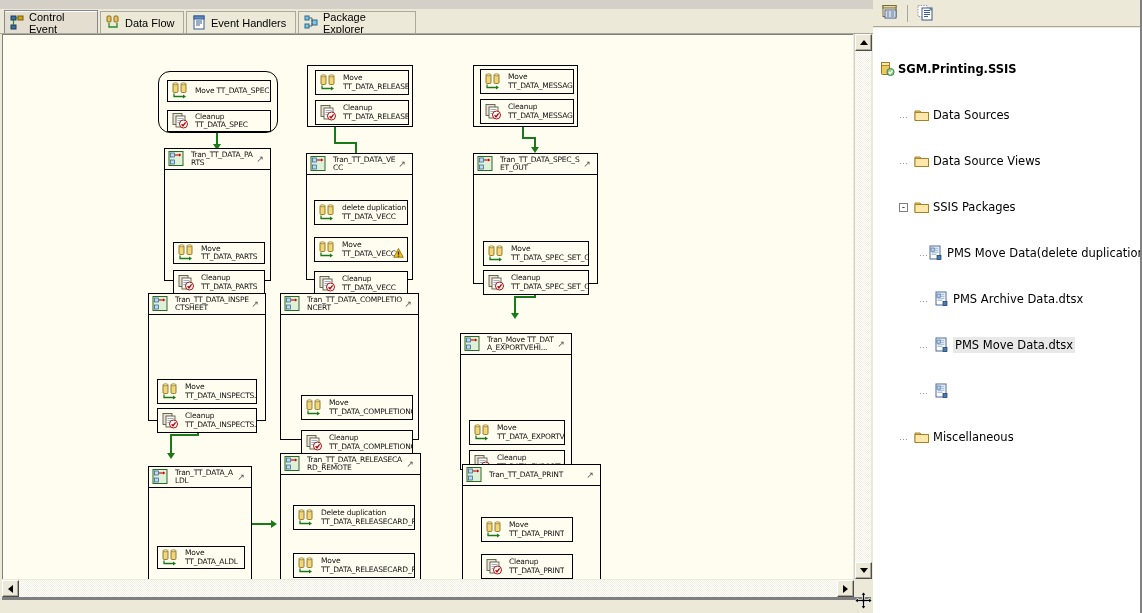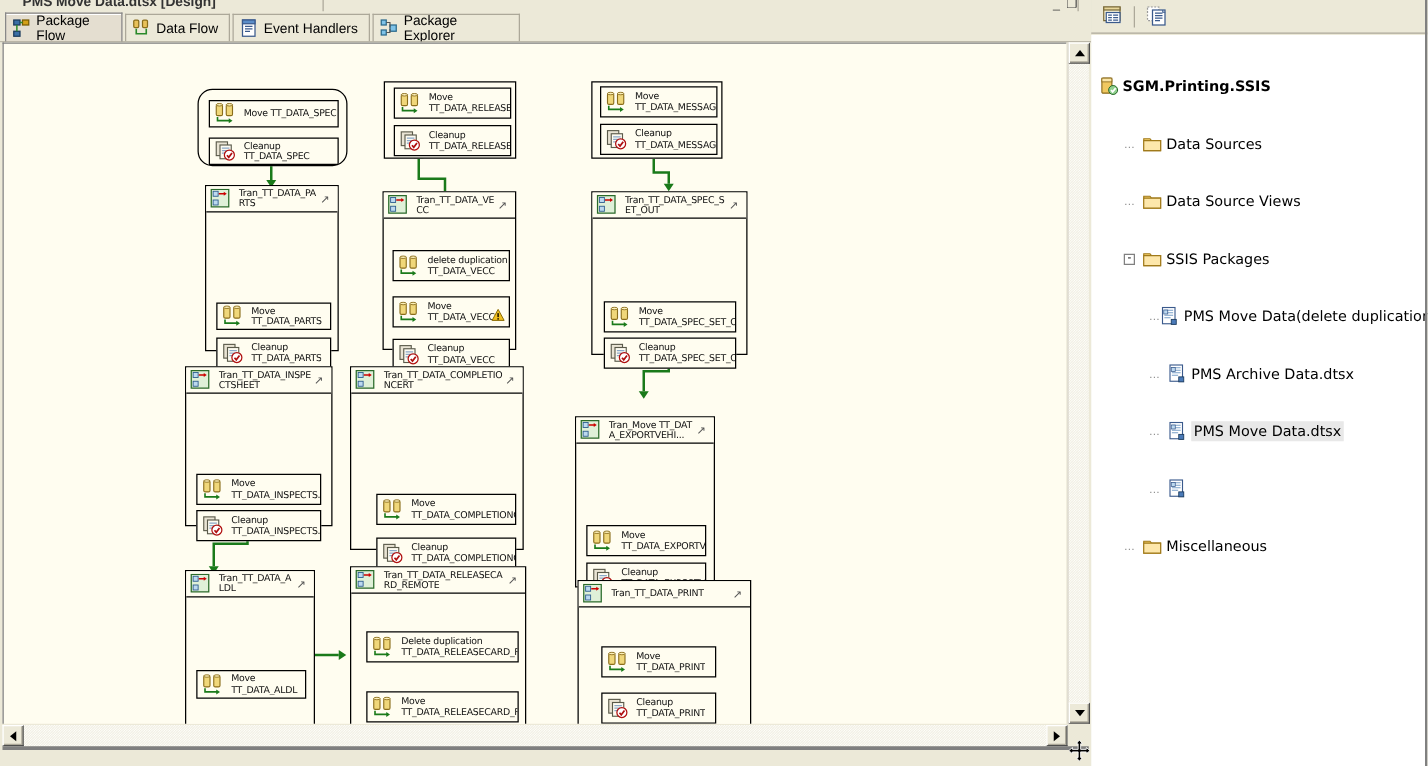--- a/index.html
+++ b/index.html
@@ -194,41 +194,34 @@
   
   .movecursor {
     position: absolute; left: 855px; top: 592px; width: 17px; height: 17px;
   }
 </style>
 </head>
 <body>
 
 <div id="root">
 
-  <div class="doc-title">
-    <div class="t">PMS Move Data.dtsx [Design]</div>
-    <div class="tabstub"></div>
-    <div class="winbtns">
-      <span>_</span><span>❐</span>
-    </div>
-  </div>
 
   <div class="tabstrip">
 
     <div class="tab active" style="left:4px; width:94px;">
       <span class="ico">
         <svg width="15" height="15" viewBox="0 0 15 15">
           <rect x="1" y="1" width="5" height="4" fill="#3a6ea5" stroke="#1b3a5c"></rect>
           <rect x="8" y="1" width="5" height="4" fill="#d4a017" stroke="#7a5c00"></rect>
           <rect x="1" y="10" width="5" height="4" fill="#3a6ea5" stroke="#1b3a5c"></rect>
           <path d="M3.5 5 L3.5 10" stroke="#2a8a2a" stroke-width="1.2" fill="none"></path>
           <path d="M6 3 L8 3" stroke="#2a8a2a" stroke-width="1.2"></path>
         </svg>
       </span>
-      <span>Package Flow</span>
+      <span>Control Event</span>
     </div>
 
     <div class="tab" style="left:100px; width:84px;">
       <span class="ico">
         <svg width="15" height="15" viewBox="0 0 15 15">
           <rect x="1" y="1" width="4" height="6" rx="1" fill="#e8c15a" stroke="#8a6d1b"></rect>
           <rect x="8" y="1" width="4" height="6" rx="1" fill="#e8c15a" stroke="#8a6d1b"></rect>
           <path d="M3 8 L3 12 L11 12 L11 8" stroke="#2a8a2a" stroke-width="1.3" fill="none"></path>
         </svg>
       </span>
@@ -400,21 +393,21 @@
             <span class="ticon"><svg width="20" height="18" viewBox="0 0 20 18">
     <rect x="2" y="1.5" width="9" height="11" fill="#e9e4d4" stroke="#5a5a4a" stroke-width="0.9"></rect>
     <rect x="5" y="4" width="9" height="11" fill="#fdfbf0" stroke="#5a5a4a" stroke-width="0.9"></rect>
     <path d="M6.5 6.5 h6 M6.5 8.5 h6 M6.5 10.5 h4" stroke="#8aa8c8" stroke-width="0.9"></path>
     <circle cx="12.5" cy="12" r="4" fill="#fff" stroke="#b01010" stroke-width="1"></circle>
     <path d="M10.6 12.2 l1.4 1.6 l2.6 -3.4" stroke="#b01010" stroke-width="1.4" fill="none"></path>
   </svg></span>
             <span class="tlabel"><span>Cleanup</span><br><span>TT_DATA_INSPECTS...</span></span>
           </div>
         </div>
-        <div class="container" style="left: 145px; top: 421px; width: 104px; height: 132px; text-decoration: underline;">
+        <div class="container" style="left: 145px; top: 431px; width: 104px; height: 132px; text-decoration: underline;">
           <div class="container-hdr">
             <span class="cicon"><svg width="17" height="16" viewBox="0 0 17 16">
     <rect x="1" y="0.5" width="14" height="14" fill="#dff0d8" stroke="#2a6a2a" stroke-width="1"></rect>
     <rect x="2.5" y="2" width="4" height="4" fill="#bcd9ef" stroke="#2a5a8c" stroke-width="0.7"></rect>
     <rect x="2.5" y="9" width="4" height="4" fill="#bcd9ef" stroke="#2a5a8c" stroke-width="0.7"></rect>
     <path d="M7 4 L12 4" stroke="#c00" stroke-width="1.1"></path>
     <path d="M11 2.4 L13.4 4 L11 5.6 Z" fill="#c00"></path>
   </svg></span>
             <span class="ctitle">Tran_TT_DATA_ALDL</span>
             <span class="chev">↗</span>

